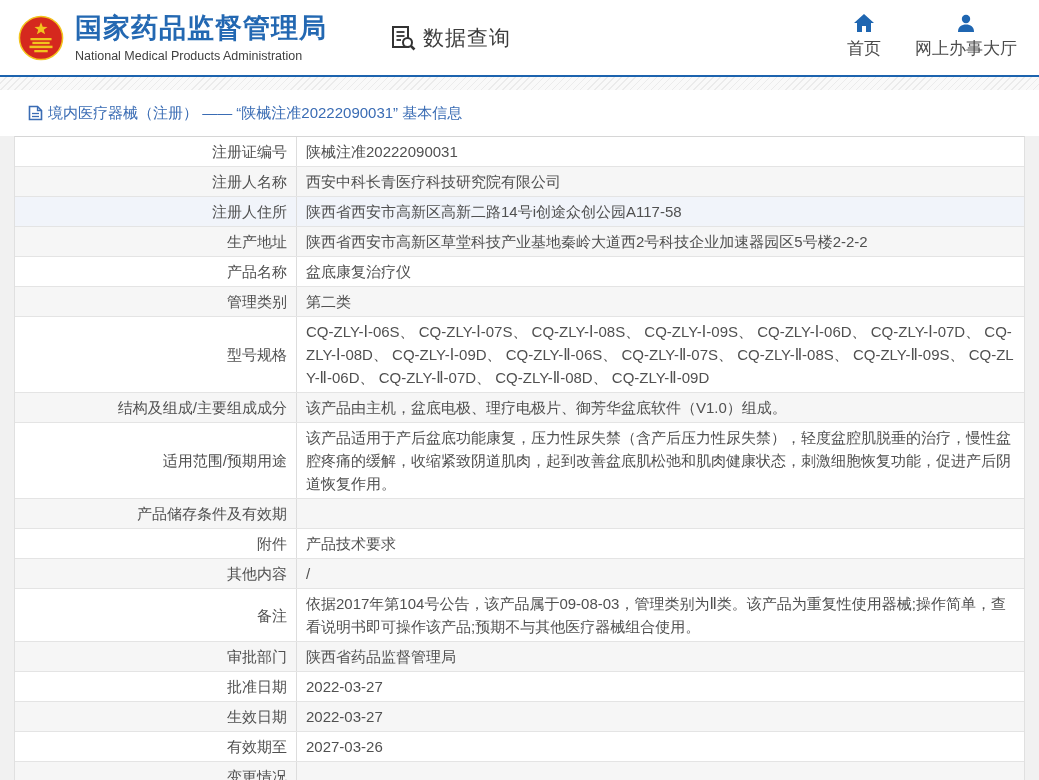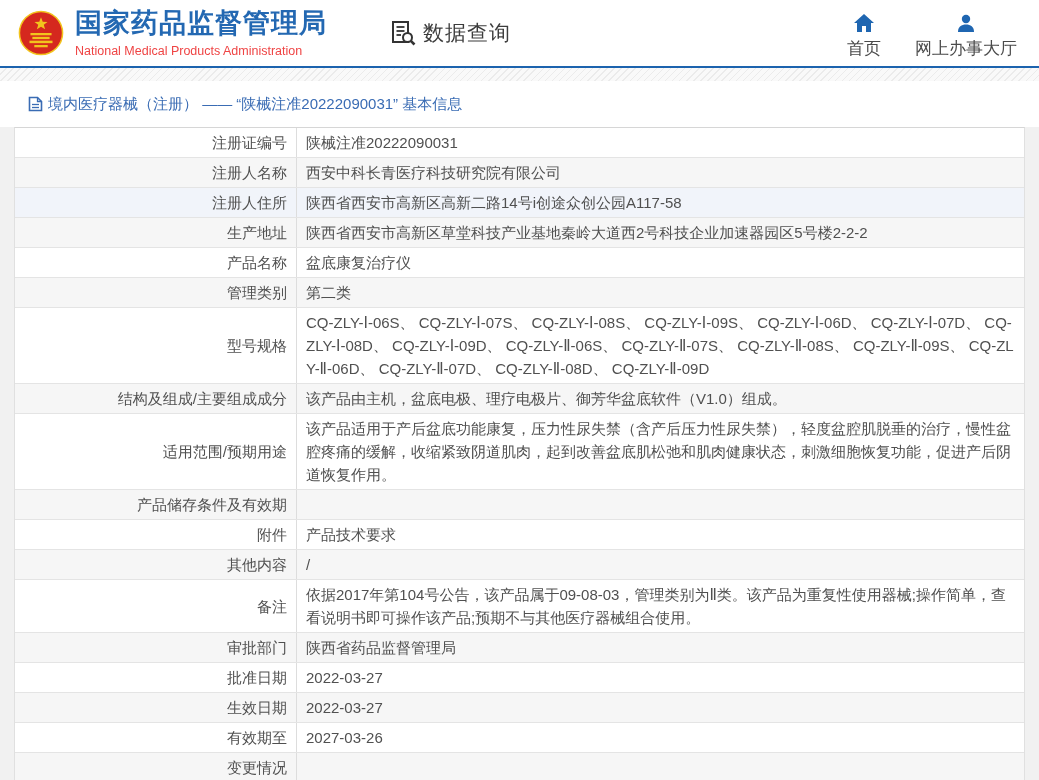--- a/index.html
+++ b/index.html
@@ -1,26 +1,26 @@
 <!DOCTYPE html>
 <html><head>
 <meta charset="utf-8">
 <style>
   * { margin:0; padding:0; box-sizing:border-box; }
   html,body { width:1039px; height:780px; overflow:hidden;
     font-family:"Liberation Sans","DejaVu Sans",sans-serif; background:#f1f1f1; }
 
   
-  .site-header { height:68px; background:#ffffff; border-bottom:2px solid #1c63ae;
+  .site-header { height:77px; background:#ffffff; border-bottom:2px solid #1c63ae;
     display:flex; align-items:center; position:relative; }
   .logo-area { display:flex; align-items:center; margin-left:18px; cursor:pointer; }
   .emblem { width:46px; height:46px; display:block; }
   .logo-text { margin-left:11px; }
   .logo-title { color:#2368b2; font-size:27px; font-weight:bold; letter-spacing:1px; line-height:30px; }
-  .logo-subtitle { color:#ef4444; font-size:12.5px; margin-top:6px; }
+  .logo-subtitle { color:#404040; font-size:12.5px; margin-top:6px; }
   .section-title { display:flex; align-items:center; margin-left:62px; cursor:pointer; }
   .section-title .txt { font-size:21px; color:#3c3c3c; margin-left:6px; letter-spacing:1px; }
   .header-nav { position:absolute; right:22px; top:14px; display:flex; gap:34px; }
   .nav-item { display:flex; flex-direction:column; align-items:center; cursor:pointer; text-decoration:none; }
   .nav-item .lbl { font-size:17px; color:#4a4a4a; margin-top:5px; white-space:nowrap; }
 
   
   .hatch { height:13px; background:repeating-linear-gradient(135deg,#f9f9f9 0 4px,#ebebeb 4px 5px); }
 
   

